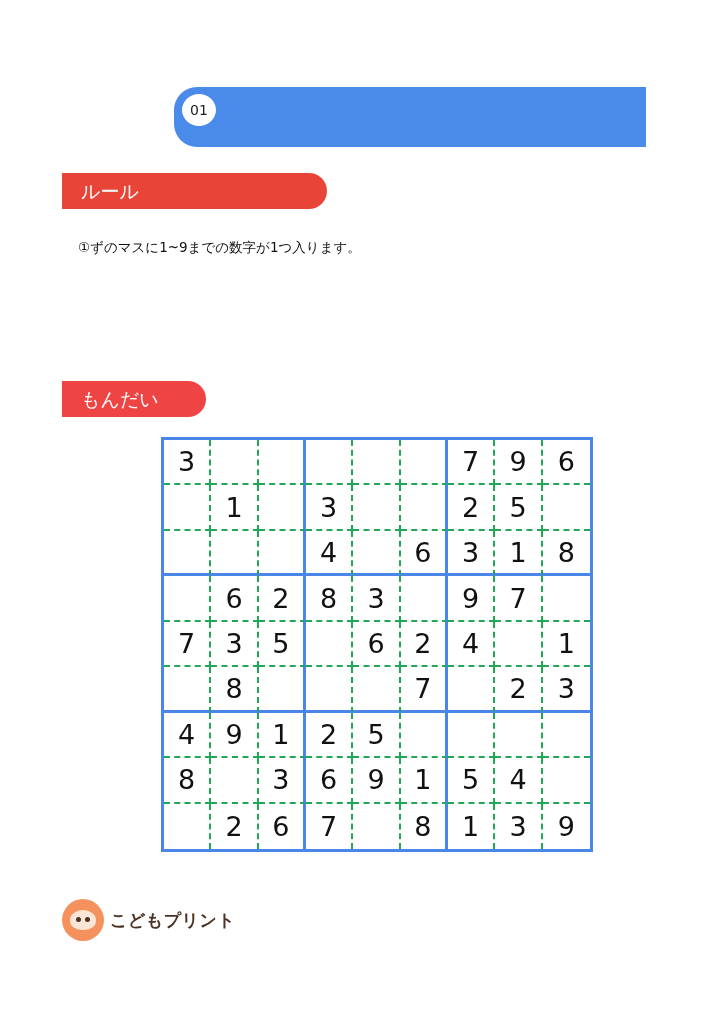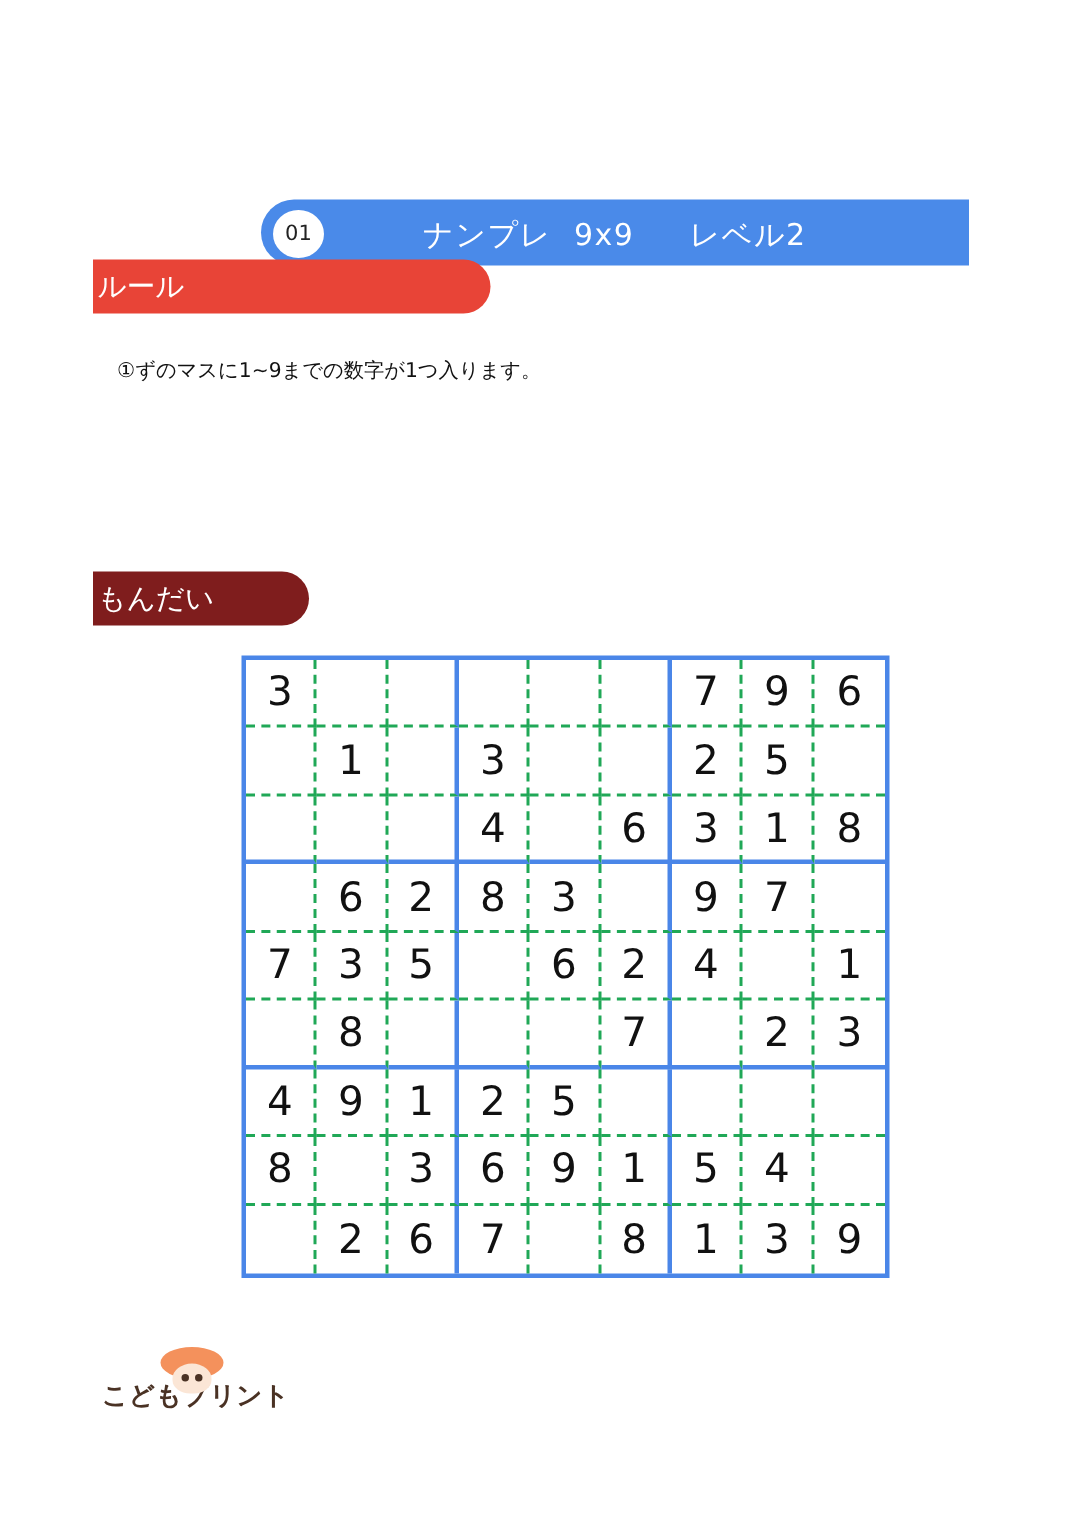--- a/index.html
+++ b/index.html
@@ -1,59 +1,58 @@
 <!DOCTYPE html>
 <html><head>
 <meta charset="utf-8">
 <style>
   html, body { margin: 0; padding: 0; background: #ffffff; }
   body { width: 724px; height: 1024px; position: relative; overflow: hidden;
          font-family: "DejaVu Sans", "Liberation Sans", sans-serif; color: #111; }
 
-  .title-bar { position: absolute; left: 174px; top: 87px; width: 472px; height: 44px;
-               background: #4a8ae9; border-radius: 23px 0 0 23px; margin-top: 46px; }
+  .title-bar { position: absolute; left: 174px; top: 87px; width: 472px; height: 60px;
+               background: #4a8ae9; border-radius: 23px 0 0 23px; }
   .title-num { position: absolute; left: 8px; top: 7px; width: 34px; height: 32px;
                background: #fff; border-radius: 50%; color: #222; font-size: 14px;
                display: flex; align-items: center; justify-content: center; }
   .title-text { position: absolute; left: 108px; top: 0; height: 46px; line-height: 46px;
                 color: #fff; font-size: 20px; letter-spacing: 1px; white-space: pre; }
 
   .section-pill { position: absolute; left: 62px; height: 36px; color: #fff;
-                  font-size: 19px; line-height: 36px; padding-left: 3px;
+                  font-size: 19px; line-height: 36px; padding-left: 19px;
                   border-radius: 0 18px 18px 0; box-sizing: border-box; }
   .rules-pill { top: 173px; width: 265px; background: #e84437; }
-  .problem-pill { top: 381px; width: 144px; background: #7f1d1d; }
+  .problem-pill { top: 381px; width: 144px; background: #ef4444; }
 
   .rules { position: absolute; left: 78px; top: 236px; margin: 0; padding: 0; list-style: none; }
   .rules li { font-size: 13.5px; height: 29px; line-height: 22px; color: #111; white-space: nowrap; }
 
   .grid { position: absolute; left: 161px; top: 437px; width: 432px; height: 415px;
           display: grid; grid-template-columns: repeat(9, 1fr); grid-template-rows: repeat(9, 1fr);
           box-sizing: border-box; border: 3px solid #4a86e8; }
   .cell { position: relative; display: flex; align-items: center; justify-content: center;
           font-size: 27px; color: #111; box-sizing: border-box;
           border-right: 2px dashed #20a857; border-bottom: 2px dashed #20a857; }
   .cell.c2, .cell.c5 { border-right: 3px solid #4a86e8; }
   .cell.c8 { border-right: none; }
   .cell.r2, .cell.r5 { border-bottom: 3px solid #4a86e8; }
   .cell.r8 { border-bottom: none; }
 
-  .logo { position: absolute; left: 62px; top: 898px; height: 44px; display: flex; align-items: center; flex-direction: column; }
+  .logo { position: absolute; left: 62px; top: 898px; height: 44px; display: flex; align-items: center; }
   .logo-face { width: 42px; height: 42px; border-radius: 50%; background: #f4915c; position: relative; }
   .logo-face .cat { position: absolute; left: 8px; top: 11px; width: 26px; height: 20px;
                     background: #fbe6d6; border-radius: 50% 50% 45% 45%; }
   .logo-face .eye { position: absolute; top: 18px; width: 5px; height: 5px; background: #4a3224; border-radius: 50%; }
   .logo-text { margin-left: 6px; font-size: 17px; font-weight: bold; color: #4a3224; letter-spacing: 0.5px; }
 </style>
 </head>
 <body>
 
 <div class="title-bar">
   <div class="title-num">01</div>
-  <div class="title-text">ナンプレ  9x9     レベル2</div>
 </div>
 
 <div class="section-pill rules-pill">ルール</div>
 
 <ul class="rules">
   <li>①ずのマスに1~9までの数字が1つ入ります。</li>
 </ul>
 
 <div class="section-pill problem-pill">もんだい</div>
 

